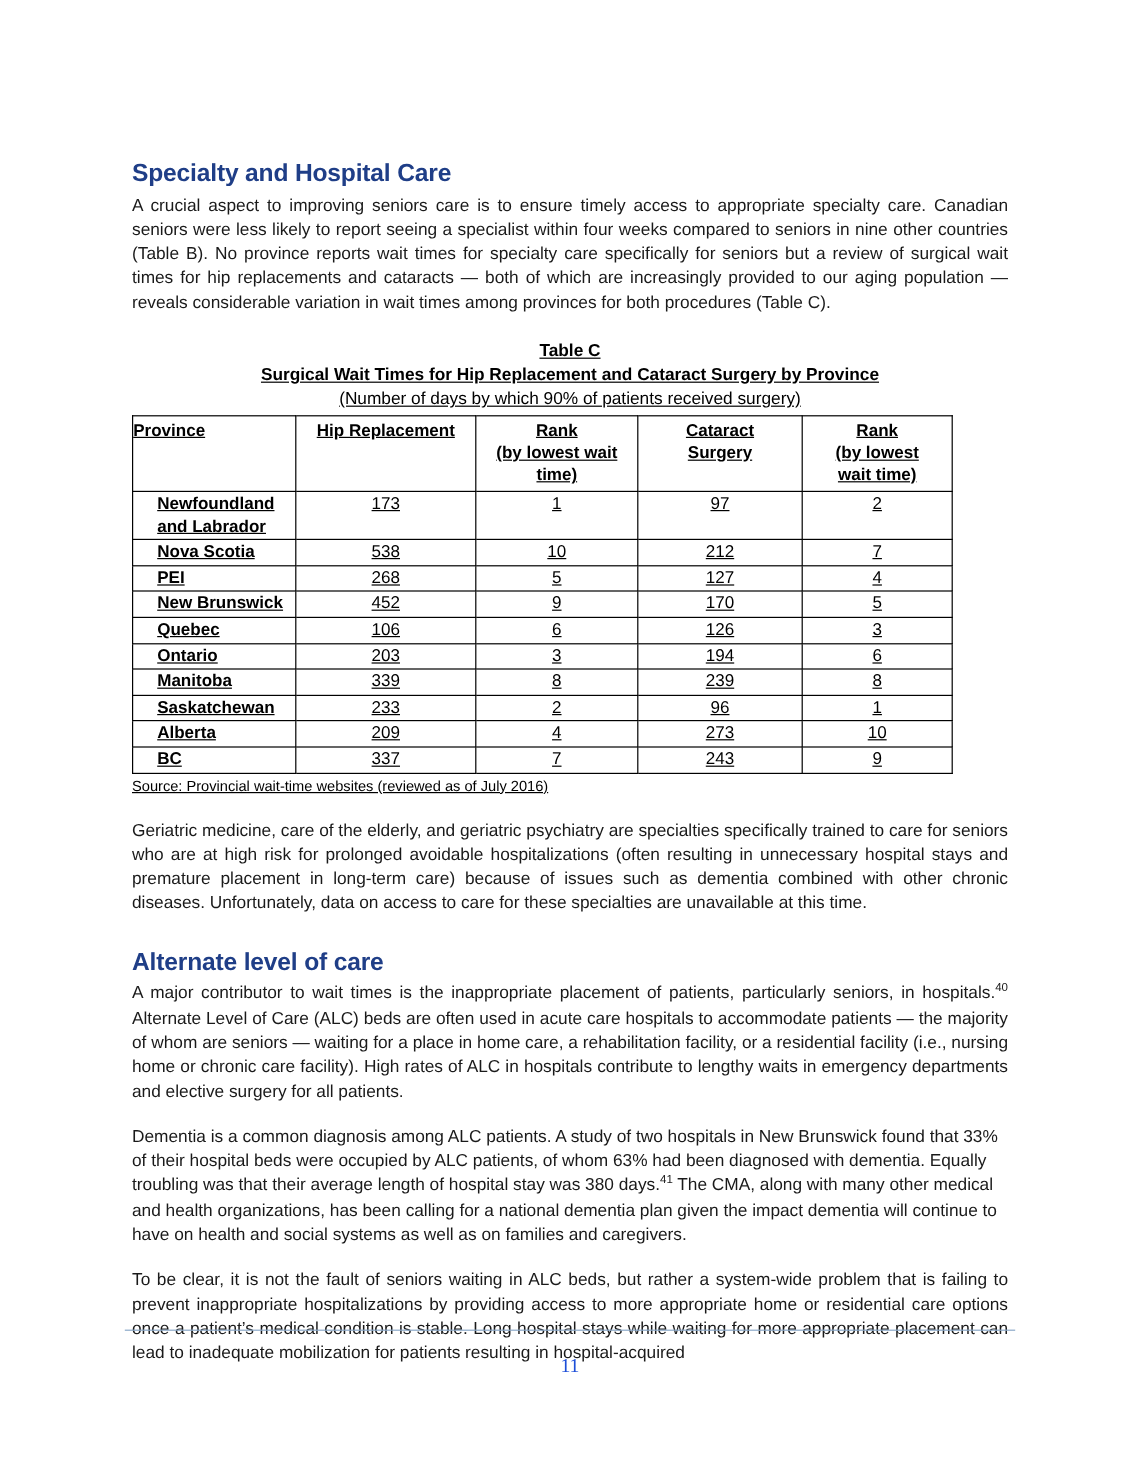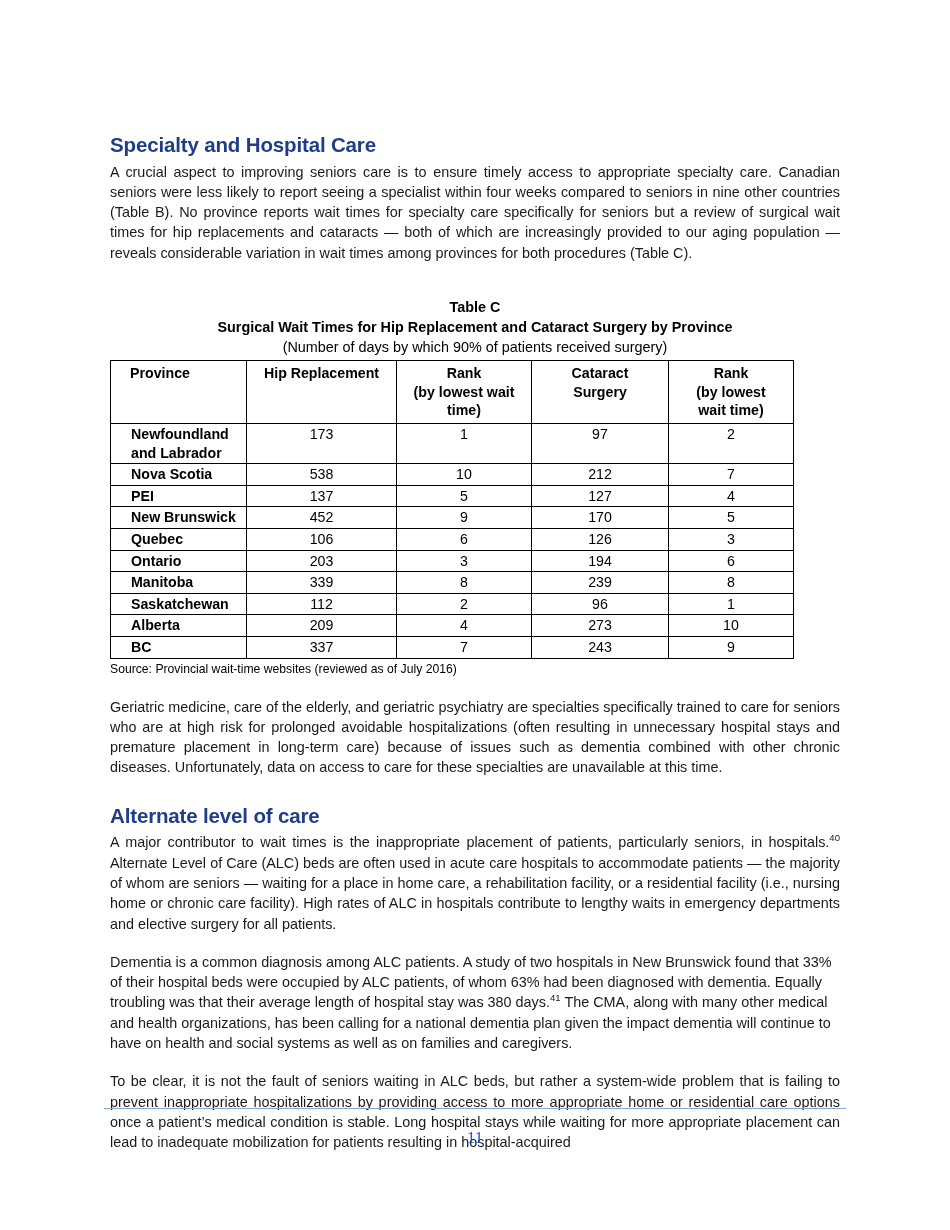--- a/index.html
+++ b/index.html
@@ -53,21 +53,22 @@
   .spacer-26 { height: 26px; }
 
   sup.fn {
     font-size: 9.6px;
     vertical-align: super;
     line-height: 0;
   }
 
   
   .table-block {
-    margin-top: 34px;
+    margin-top: 20px;
+    text-decoration: underline;
   }
   .tbl-title,
   .tbl-subtitle {
     text-align: center;
     font-weight: bold;
     font-size: 14.4px;
     line-height: 20px;
     color: #000;
   }
   .tbl-note {
@@ -100,21 +101,21 @@
 
   table.wait-table thead th {
     font-weight: bold;
     text-align: center;
     height: 58px;
     vertical-align: top;
     padding-top: 3px;
   }
   table.wait-table thead th.th-prov {
     text-align: left;
-    padding-left: 19px;
+    padding-left: 0;
   }
   table.wait-table tbody td {
     text-align: center;
     height: 17px;
   }
   table.wait-table tbody td.prov {
     text-align: left;
     font-weight: bold;
     padding-left: 20px;
   }
@@ -208,21 +209,21 @@
           </tr>
           <tr>
             <td class="prov">Nova Scotia</td>
             <td>538</td>
             <td>10</td>
             <td>212</td>
             <td>7</td>
           </tr>
           <tr>
             <td class="prov">PEI</td>
-            <td>137</td>
+            <td>268</td>
             <td>5</td>
             <td>127</td>
             <td>4</td>
           </tr>
           <tr>
             <td class="prov">New Brunswick</td>
             <td>452</td>
             <td>9</td>
             <td>170</td>
             <td>5</td>
@@ -243,21 +244,21 @@
           </tr>
           <tr>
             <td class="prov">Manitoba</td>
             <td>339</td>
             <td>8</td>
             <td>239</td>
             <td>8</td>
           </tr>
           <tr>
             <td class="prov">Saskatchewan</td>
-            <td>112</td>
+            <td>233</td>
             <td>2</td>
             <td>96</td>
             <td>1</td>
           </tr>
           <tr>
             <td class="prov">Alberta</td>
             <td>209</td>
             <td>4</td>
             <td>273</td>
             <td>10</td>

